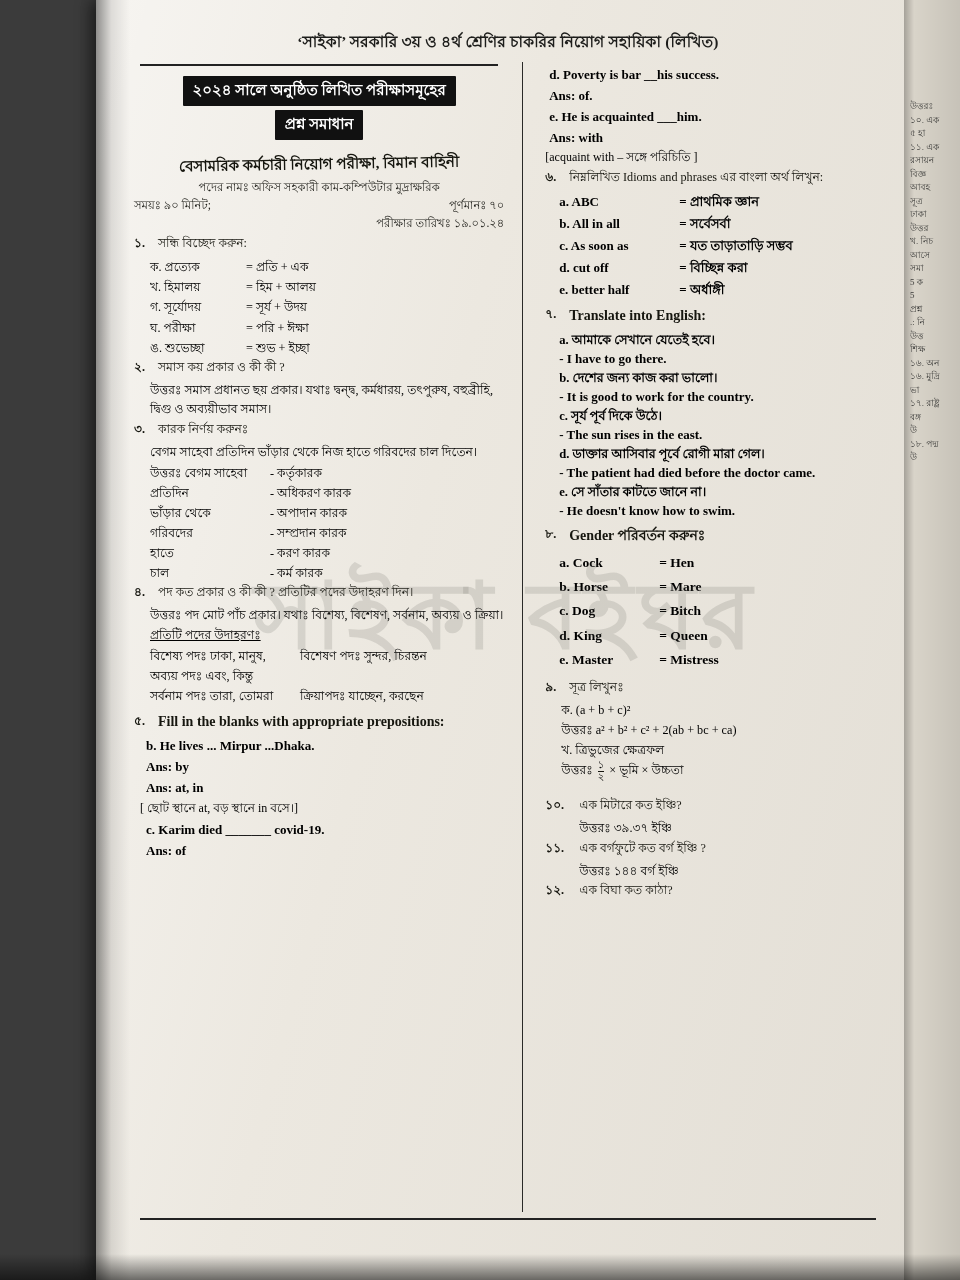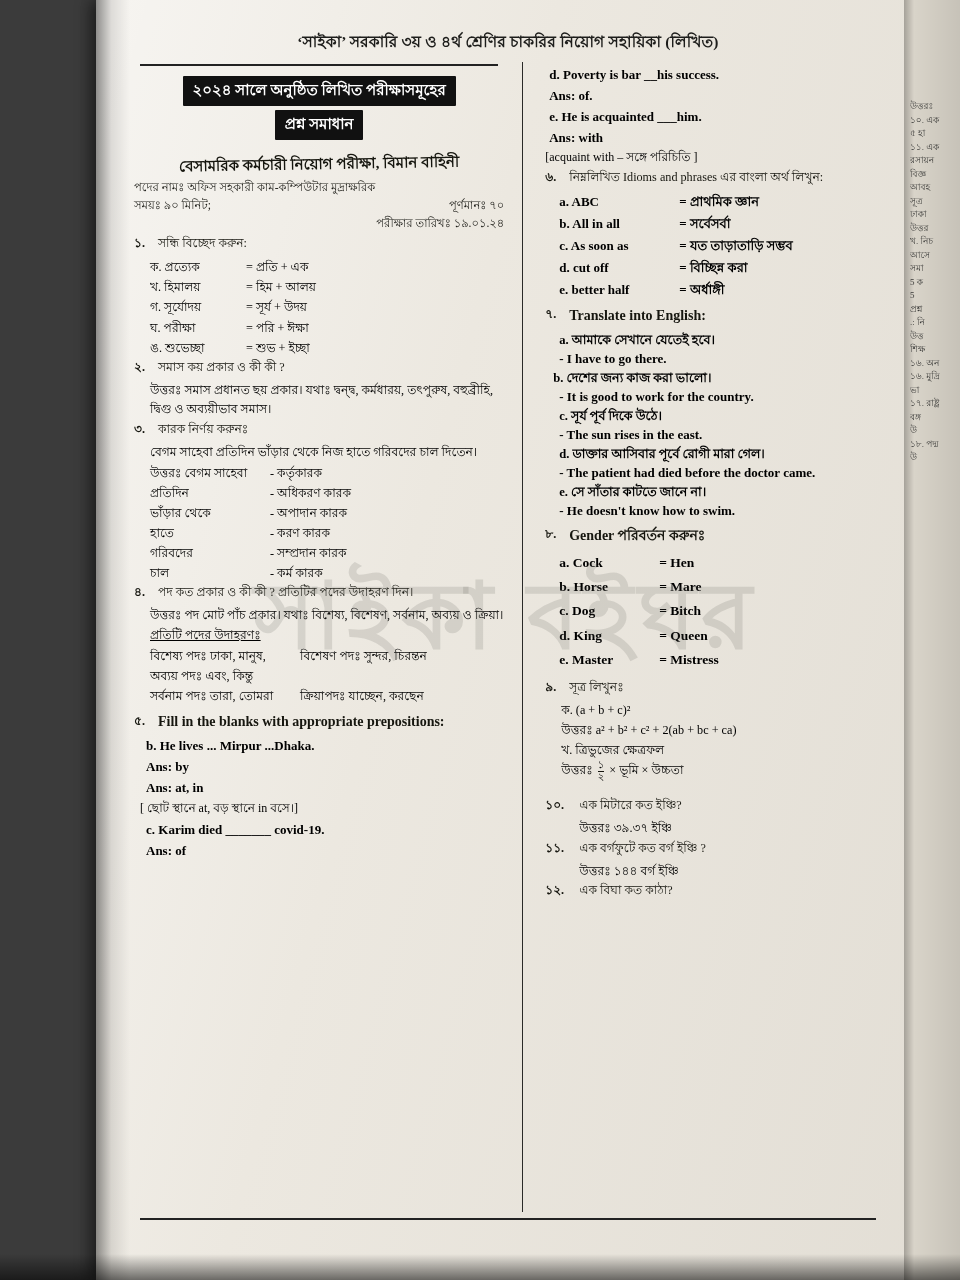--- a/index.html
+++ b/index.html
@@ -104,21 +104,21 @@
     margin: 6px 0 2px 0;
     transform: rotate(-1deg);
   }
   .exam-meta {
     font-size: 11.5px;
     color: #1d1d18;
     line-height: 1.55;
     margin: 0 0 2px 0;
   }
   .exam-meta .r { text-align: right; }
-  .exam-meta .c { text-align: left; }
+  .exam-meta .c { text-align: center; }
   .meta-row { display: flex; justify-content: space-between; }
   .qitem {
     display: flex;
     font-size: 12.2px;
     color: #16160f;
     line-height: 1.62;
     margin-bottom: 3px;
   }
   .qnum {
     width: 24px;
@@ -248,26 +248,26 @@
         </div>
         <div class="kv">
           <div class="k">প্রতিদিন</div>
           <div class="v">- অধিকরণ কারক</div>
         </div>
         <div class="kv">
           <div class="k">ভাঁড়ার থেকে</div>
           <div class="v">- অপাদান কারক</div>
         </div>
         <div class="kv">
+          <div class="k">গরিবদের</div>
+          <div class="v">- সম্প্রদান কারক</div>
+        </div>
+        <div class="kv">
           <div class="k">হাতে</div>
           <div class="v">- করণ কারক</div>
-        </div>
-        <div class="kv">
-          <div class="k">গরিবদের</div>
-          <div class="v">- সম্প্রদান কারক</div>
         </div>
         <div class="kv">
           <div class="k">চাল</div>
           <div class="v">- কর্ম কারক</div>
         </div>
 
         <div class="qitem">
           <div class="qnum">৪.</div>
           <div class="qbody">পদ কত প্রকার ও কী কী ? প্রতিটির পদের উদাহরণ দিন।</div>
         </div>
@@ -331,21 +331,21 @@
           <div class="a">e. better half</div>
           <div class="b">= অর্ধাঙ্গী</div>
         </div>
 
         <div class="qitem" style="margin-top:4px">
           <div class="qnum">৭.</div>
           <div class="qbody bold" style="font-size:14px">Translate into English:</div>
         </div>
         <div class="tr-q" style="margin-left:14px">a. আমাকে সেখানে যেতেই হবে।</div>
         <div class="tr-a">- I have to go there.</div>
-        <div class="tr-q" style="margin-left:8px">b. দেশের জন্য কাজ করা ভালো।</div>
+        <div class="tr-q" style="margin-left:14px">b. দেশের জন্য কাজ করা ভালো।</div>
         <div class="tr-a">- It is good to work for the country.</div>
         <div class="tr-q" style="margin-left:14px">c. সূর্য পূর্ব দিকে উঠে।</div>
         <div class="tr-a">- The sun rises in the east.</div>
         <div class="tr-q" style="margin-left:14px">d. ডাক্তার আসিবার পূর্বে রোগী মারা গেল।</div>
         <div class="tr-a">- The patient had died before the doctor came.</div>
         <div class="tr-q" style="margin-left:14px">e. সে সাঁতার কাটতে জানে না।</div>
         <div class="tr-a">- He doesn't know how to swim.</div>
 
         <div class="qitem" style="margin-top:6px">
           <div class="qnum">৮.</div>

